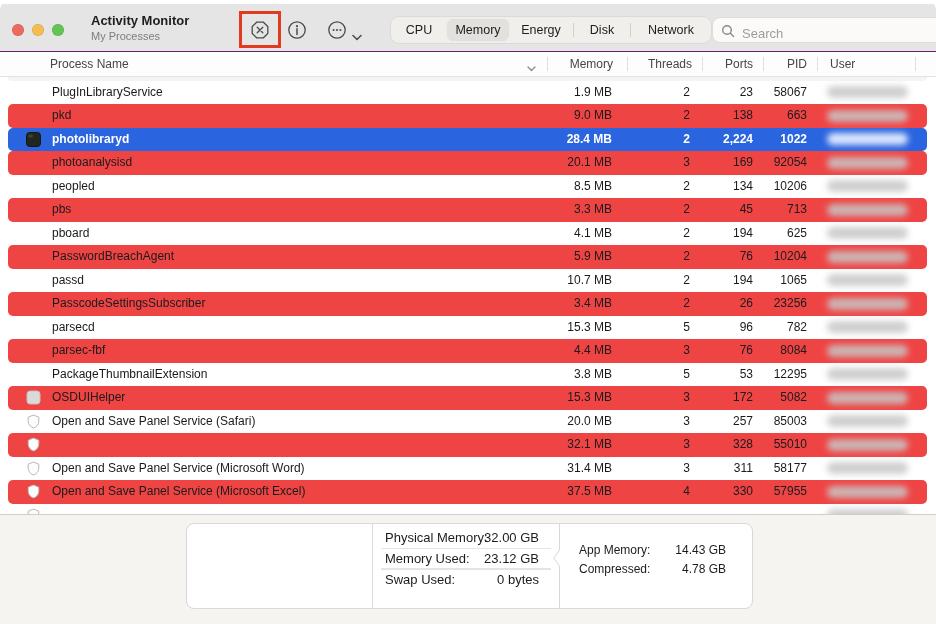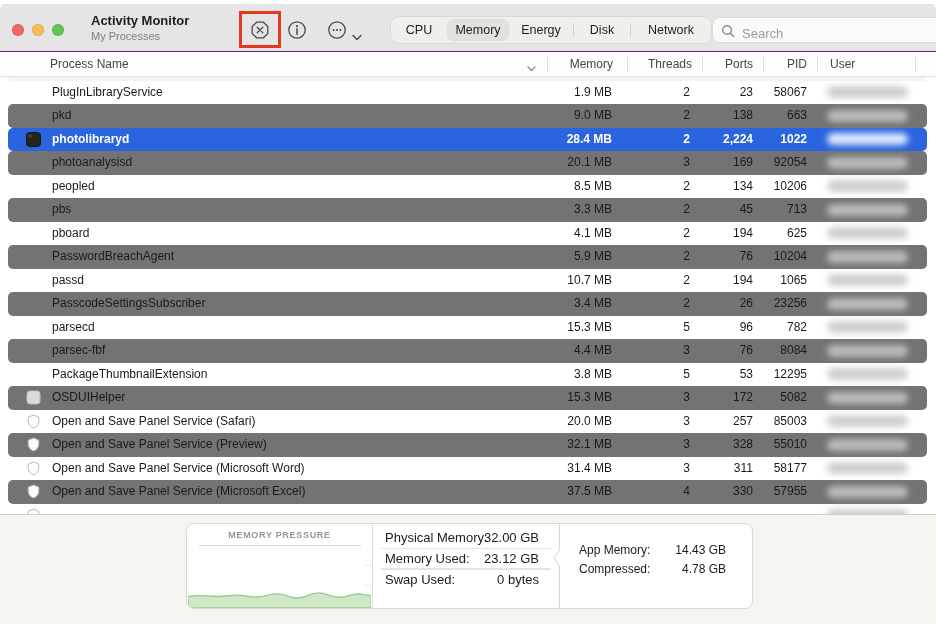--- a/index.html
+++ b/index.html
@@ -36,21 +36,21 @@
   
   .table-header{position:absolute;left:0;top:52px;width:936px;height:25px;background:#fdfdfd;border-bottom:1px solid #e2e2e2;box-sizing:border-box;font-size:12px;color:#454547;}
   .hcell{position:absolute;top:0;line-height:24px;white-space:nowrap;}
   .hsep{position:absolute;top:5px;width:1px;height:14px;background:#dedede;}
   .sort-chevron{position:absolute;left:527px;top:9px;}
 
   
   .table-body{position:absolute;left:0;top:77px;width:936px;height:437px;overflow:hidden;background:#fff;}
   .row-sliver{margin-left:8px;width:919px;height:3.5px;background:#f4f4f3;border-radius:0 0 5px 5px;}
   .row{position:relative;margin-left:8px;width:919px;height:23.5px;border-radius:5px;}
-  .row.stripe{background:#737373;text-decoration:underline;}
+  .row.stripe{background:#ef4444;text-decoration:underline;}
   .row.selected{background:var(--sel,#2b64df);}
   .cell{position:absolute;top:0;line-height:23.5px;font-size:12px;color:#1a1a1c;white-space:nowrap;}
   .cell.name{left:44px;}
   .cell.mem{right:315px;} .cell.thr{right:237px;} .cell.prt{right:174px;} .cell.pid{right:120px;}
   .row.selected .cell{color:#fff;font-weight:600;}
   .row-icon{position:absolute;left:18px;top:4px;width:15px;height:15px;}
   .user-blur{position:absolute;left:819px;top:5.5px;width:81px;height:12px;border-radius:6px;background:#c7c7c7;filter:blur(3px);opacity:.85;}
   .row.selected .user-blur{background:#e4edff;opacity:.95;}
 
   
@@ -306,21 +306,20 @@
       <span class="cell mem">20.0 MB</span>
       <span class="cell thr">3</span>
       <span class="cell prt">257</span>
       <span class="cell pid">85003</span>
       <span class="user-blur"></span>
     </div>
       <div class="row stripe">
       <span class="row-icon"><svg width="15" height="15" viewBox="0 0 14 15">
             <path d="M7 1 L12.3 3.2 V7.2 C12.3 10.6 10 12.9 7 14 C4 12.9 1.7 10.6 1.7 7.2 V3.2 Z" fill="#fcfcfb" stroke="#b9b7b4" stroke-width="1"></path>
           </svg></span>
-      <span class="cell name pname">Open and Save Panel Service (Preview)</span>
       <span class="cell mem">32.1 MB</span>
       <span class="cell thr">3</span>
       <span class="cell prt">328</span>
       <span class="cell pid">55010</span>
       <span class="user-blur"></span>
     </div>
       <div class="row">
       <span class="row-icon"><svg width="15" height="15" viewBox="0 0 14 15">
             <path d="M7 1 L12.3 3.2 V7.2 C12.3 10.6 10 12.9 7 14 C4 12.9 1.7 10.6 1.7 7.2 V3.2 Z" fill="#fcfcfb" stroke="#b9b7b4" stroke-width="1"></path>
           </svg></span>
@@ -351,31 +350,20 @@
       <span class="cell thr"></span>
       <span class="cell prt"></span>
       <span class="cell pid"></span>
       <span class="user-blur"></span>
     </div>
     </div>
 
   <div class="footer">
     <div class="panel">
 
-      <div class="graph-sec">
-        <div class="graph-label">MEMORY PRESSURE</div>
-        <div class="graph-underline"></div>
-        <div class="graph-tick" style="top:41px;"></div>
-        <div class="graph-tick" style="top:61px;"></div>
-        <div class="pressure-green">
-          <svg width="183" height="16" viewBox="0 0 183 16">
-              <path d="M0 4.5 Q10 3 20 4 T40 3.8 T60 4.4 T80 3.2 T100 4.2 T120 3.4 T140 2.8 T160 3.8 T176 2.9 L183 3.6 L183 16 L0 16 Z" fill="var(--pfill,#cfe9c8)" stroke="var(--pstroke,#94cd8a)" stroke-width="1.4"></path>
-            </svg>
-        </div>
-      </div>
 
       <div class="vdiv1"></div>
 
       <div class="mid-stats">
         <div class="srow">
             <span class="lbl">Physical Memory:</span>
             <span class="val">32.00 GB</span>
           </div>
         <div class="ssep"></div>
         <div class="srow">

